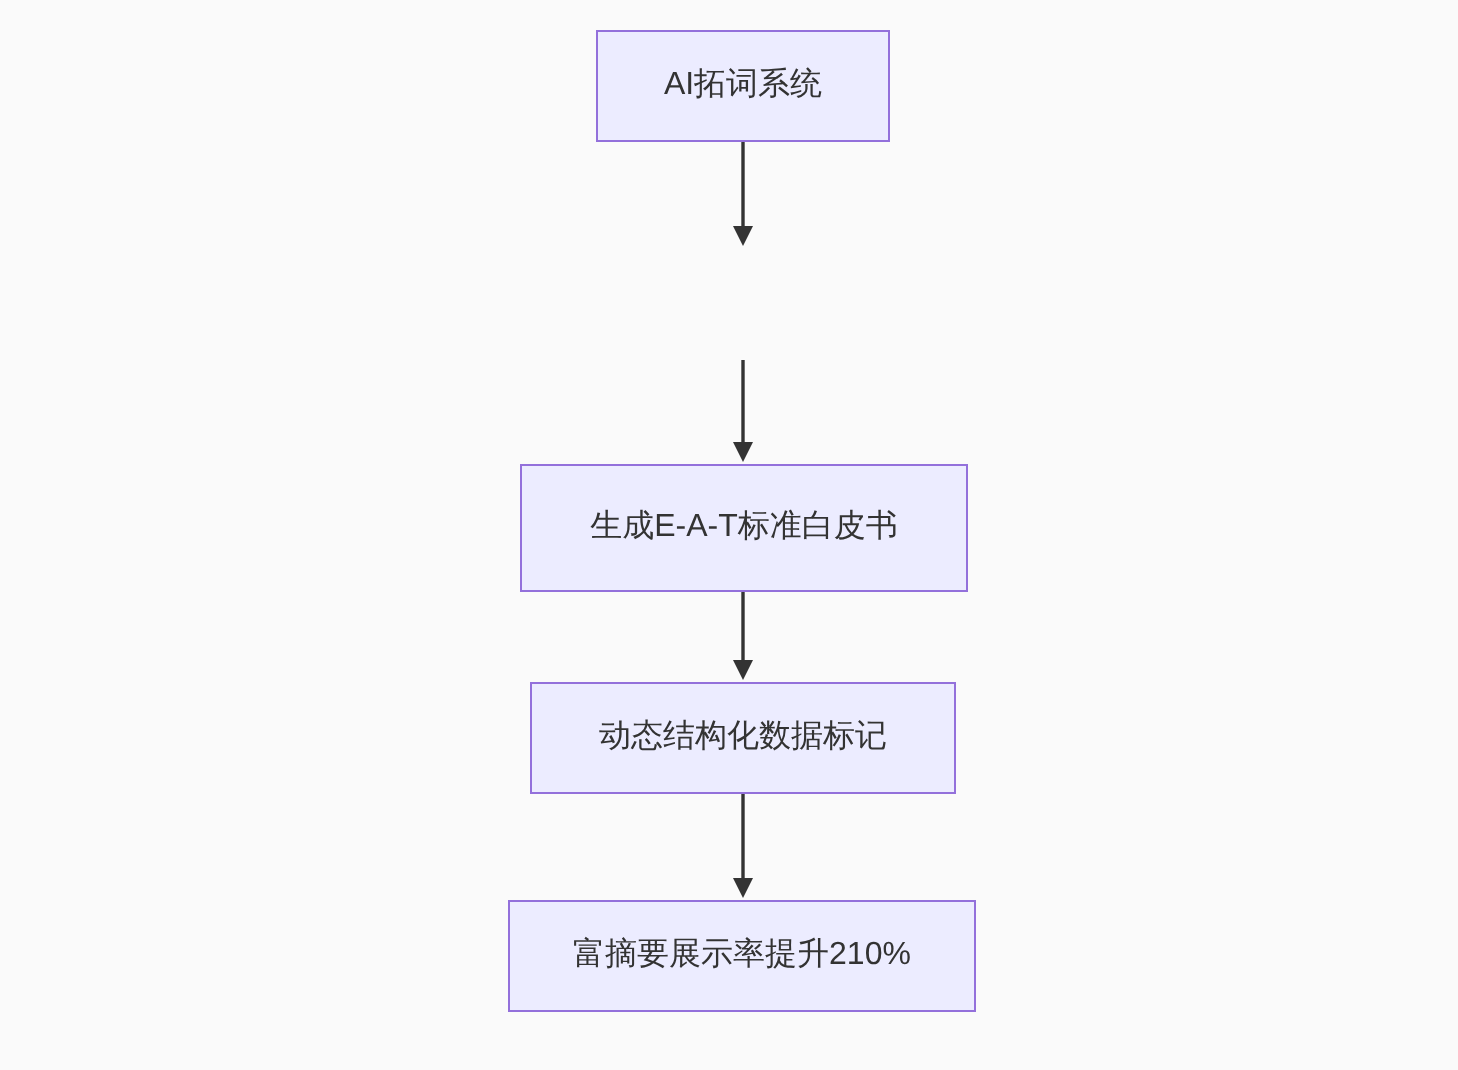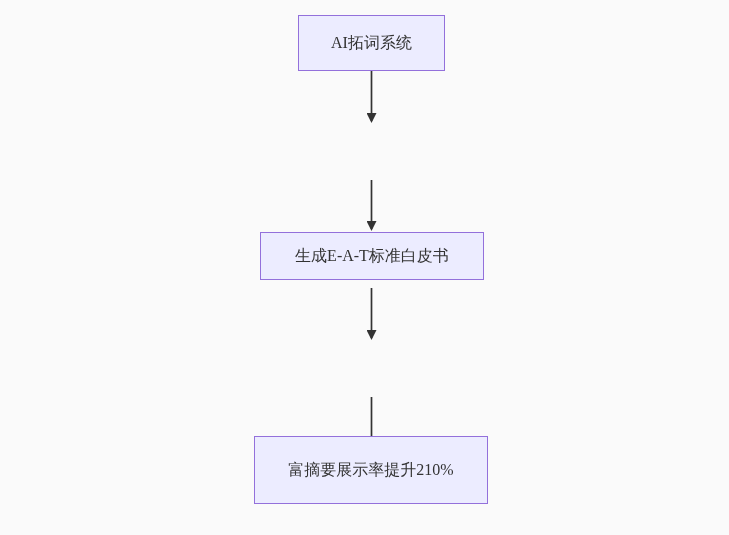--- a/index.html
+++ b/index.html
@@ -17,21 +17,20 @@
     width: 729px;
     height: 535px;
     background: var(--background);
     font-family: "Liberation Sans", sans-serif;
     overflow: hidden;
   }
   .canvas {
     position: relative;
     width: 729px;
     height: 535px;
-    font-family: Liberation Serif, serif;
   }
   .edges-layer {
     position: absolute;
     left: 0;
     top: 0;
     width: 729px;
     height: 535px;
     pointer-events: none;
   }
   .flow-node {
@@ -46,23 +45,23 @@
   }
   .flow-node .node-label {
     font-size: 16px;
     color: var(--text);
     line-height: 1.2;
     white-space: nowrap;
   }
   
   #node-1 { left: 298px; top: 15px;  width: 147px; height: 56px; }
   #node-2 { left: 275px; top: 124px; width: 192px; height: 56px; }
-  #node-3 { left: 260px; top: 232px; width: 224px; height: 48px; }
+  #node-3 { left: 260px; top: 232px; width: 224px; height: 64px; }
   #node-4 { left: 265px; top: 341px; width: 213px; height: 56px; }
-  #node-5 { left: 254px; top: 436px; width: 234px; height: 68px; }
+  #node-5 { left: 254px; top: 450px; width: 234px; height: 56px; }
 </style>
 </head>
 <body>
 
 <div class="canvas">
 
   <svg class="edges-layer" width="729" height="535" viewBox="0 0 729 535" xmlns="http://www.w3.org/2000/svg">
     <defs>
       <marker id="arrowhead" markerWidth="10" markerHeight="10" refX="8" refY="5" orient="auto" markerUnits="userSpaceOnUse">
         <path d="M0,0 L10,5 L0,10 z" fill="#333333"></path>
@@ -76,18 +75,21 @@
 
   <div id="node-1" class="flow-node">
     <span class="node-label">AI拓词系统</span>
   </div>
 
 
   <div id="node-3" class="flow-node">
     <span class="node-label">生成E-A-T标准白皮书</span>
   </div>
 
+  <div id="node-4" class="flow-node">
+    <span class="node-label">动态结构化数据标记</span>
+  </div>
 
   <div id="node-5" class="flow-node">
     <span class="node-label">富摘要展示率提升210%</span>
   </div>
 
 </div>
 
 </body></html>

